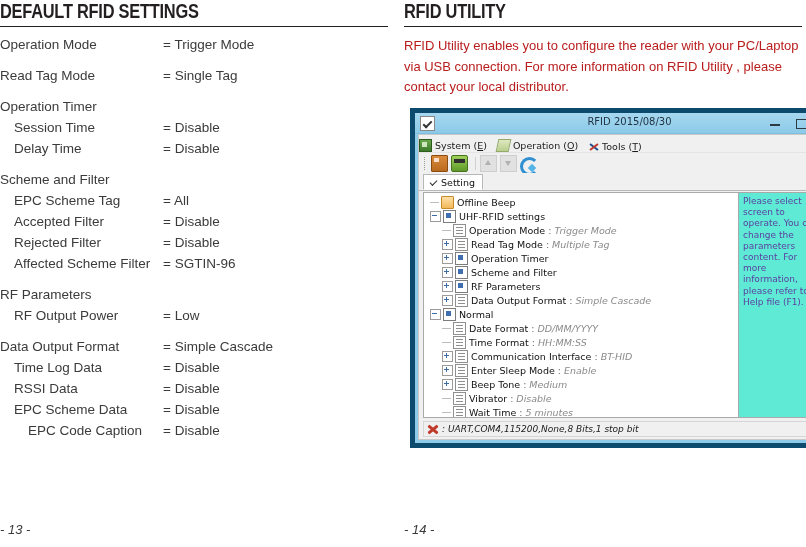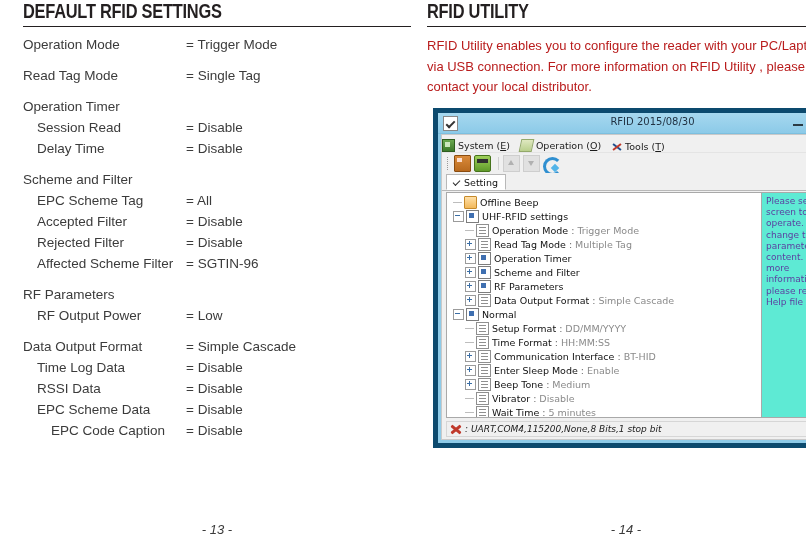--- a/index.html
+++ b/index.html
@@ -1,21 +1,21 @@
 <!DOCTYPE html>
 <html><head>
 <meta charset="utf-8">
 <style>
   html,body{margin:0;padding:0;}
   body{
     width:806px;height:547px;background:#ffffff;
     font-family:"Liberation Sans", sans-serif;
     color:#231f20;overflow:hidden;position:relative;
   }
-  .page{position:absolute;inset:0;margin-left:23px;}
+  .page{position:absolute;inset:0;}
 
   
   .col-left{position:absolute;left:0;top:0;width:390px;height:547px;}
   .col-right{position:absolute;left:404px;top:0;width:402px;height:547px;}
 
   
   .sec-head{
     font-family:"Liberation Sans Narrow","Liberation Sans",sans-serif;
     font-weight:bold;font-size:20px;letter-spacing:-0.3px;
     color:#231f20;text-transform:uppercase;
@@ -142,39 +142,39 @@
   .tnode .exp.plus:after{content:"";position:absolute;left:3px;top:1.5px;width:1px;height:5px;background:#3b6ea5;}
   .tnode .dash{width:9px;height:1px;background:#bdbdbd;margin-right:2px;flex:0 0 auto;}
   .tnode .ico{width:11px;height:11px;margin-right:3px;position:relative;flex:0 0 auto;}
   .ic-page{background:#fff;border:1px solid #8f8f8f;}
   .ic-page:after{content:"";position:absolute;left:2px;top:2px;right:2px;height:1px;background:#8f8f8f;box-shadow:0 3px 0 #8f8f8f,0 6px 0 #8f8f8f;}
   .ic-folder{background:linear-gradient(#ffe0a8,#f2b85a);border:1px solid #c68a2a;border-radius:1px;}
   .ic-blue{background:#fff;border:1px solid #7d7d7d;}
   .ic-blue:after{content:"";position:absolute;left:2px;top:2px;width:5px;height:5px;background:#3f6fb0;}
   .tnode .nm{color:#111;}
   .tnode .sep{color:#6d6d6d;margin:0 3px;}
-  .tnode .vl{color:#8a8a8a;}
+  .tnode .vl{color:#8a8a8a;font-style:italic;}
 
   .statusbar{
     position:absolute;left:4px;right:4px;bottom:2px;height:16px;
     background:#f0f0f0;border:1px solid #d6d6d6;display:flex;align-items:center;
     font-size:9px;color:#1b1b1b;box-sizing:border-box;font-style:italic;
   }
   .st-x{width:12px;height:12px;margin:0 3px 0 3px;position:relative;flex:0 0 auto;}
   .st-x:before,.st-x:after{content:"";position:absolute;left:0;top:5px;width:12px;height:3px;background:#c0392b;border-radius:1px;}
   .st-x:before{transform:rotate(40deg);}
   .st-x:after{transform:rotate(-40deg);}
   .grip-br{position:absolute;right:2px;bottom:2px;width:8px;height:8px;
     background:
       linear-gradient(135deg,transparent 45%,#b0b0b0 45%,#b0b0b0 55%,transparent 55%);}
 
   
   .pagenum{
     position:absolute;bottom:10px;font-size:13px;font-style:italic;color:#3b3b3b;
-    width:100%;text-align:center;
+    width:100%;text-align:left;
   }
 </style>
 </head>
 <body>
 
 <div class="page">
 
   <div class="col-left">
     <div class="head-wrap sec-rule" style="position:absolute;left:0;top:0;width:388px;">
       <div class="sec-head">DEFAULT RFID SETTINGS</div>
@@ -188,21 +188,21 @@
         <div class="set-row">
           <span class="lbl">Read Tag Mode</span>
           <span class="val">= Single Tag</span>
         </div>
         <div class="gap"></div>
         <div class="set-row">
           <span class="lbl">Operation Timer</span>
           <span class="val"></span>
         </div>
         <div class="set-row ind1">
-          <span class="lbl">Session Read</span>
+          <span class="lbl">Session Time</span>
           <span class="val">= Disable</span>
         </div>
         <div class="set-row ind1">
           <span class="lbl">Delay Time</span>
           <span class="val">= Disable</span>
         </div>
         <div class="gap"></div>
         <div class="set-row">
           <span class="lbl">Scheme and Filter</span>
           <span class="val"></span>
@@ -365,21 +365,21 @@
                   <span class="vl">Simple Cascade</span>
                 </div>
                 <div class="tnode" style="padding-left: 6px;">
                   <span class="exp"></span>
                   <span class="ico ic-blue"></span>
                   <span class="nm">Normal</span>
                 </div>
                 <div class="tnode" style="padding-left: 18px;">
                   <span class="dash"></span>
                   <span class="ico ic-page"></span>
-                  <span class="nm">Setup Format</span>
+                  <span class="nm">Date Format</span>
                   <span class="sep">:</span>
                   <span class="vl">DD/MM/YYYY</span>
                 </div>
                 <div class="tnode" style="padding-left: 18px;">
                   <span class="dash"></span>
                   <span class="ico ic-page"></span>
                   <span class="nm">Time Format</span>
                   <span class="sep">:</span>
                   <span class="vl">HH:MM:SS</span>
                 </div>

